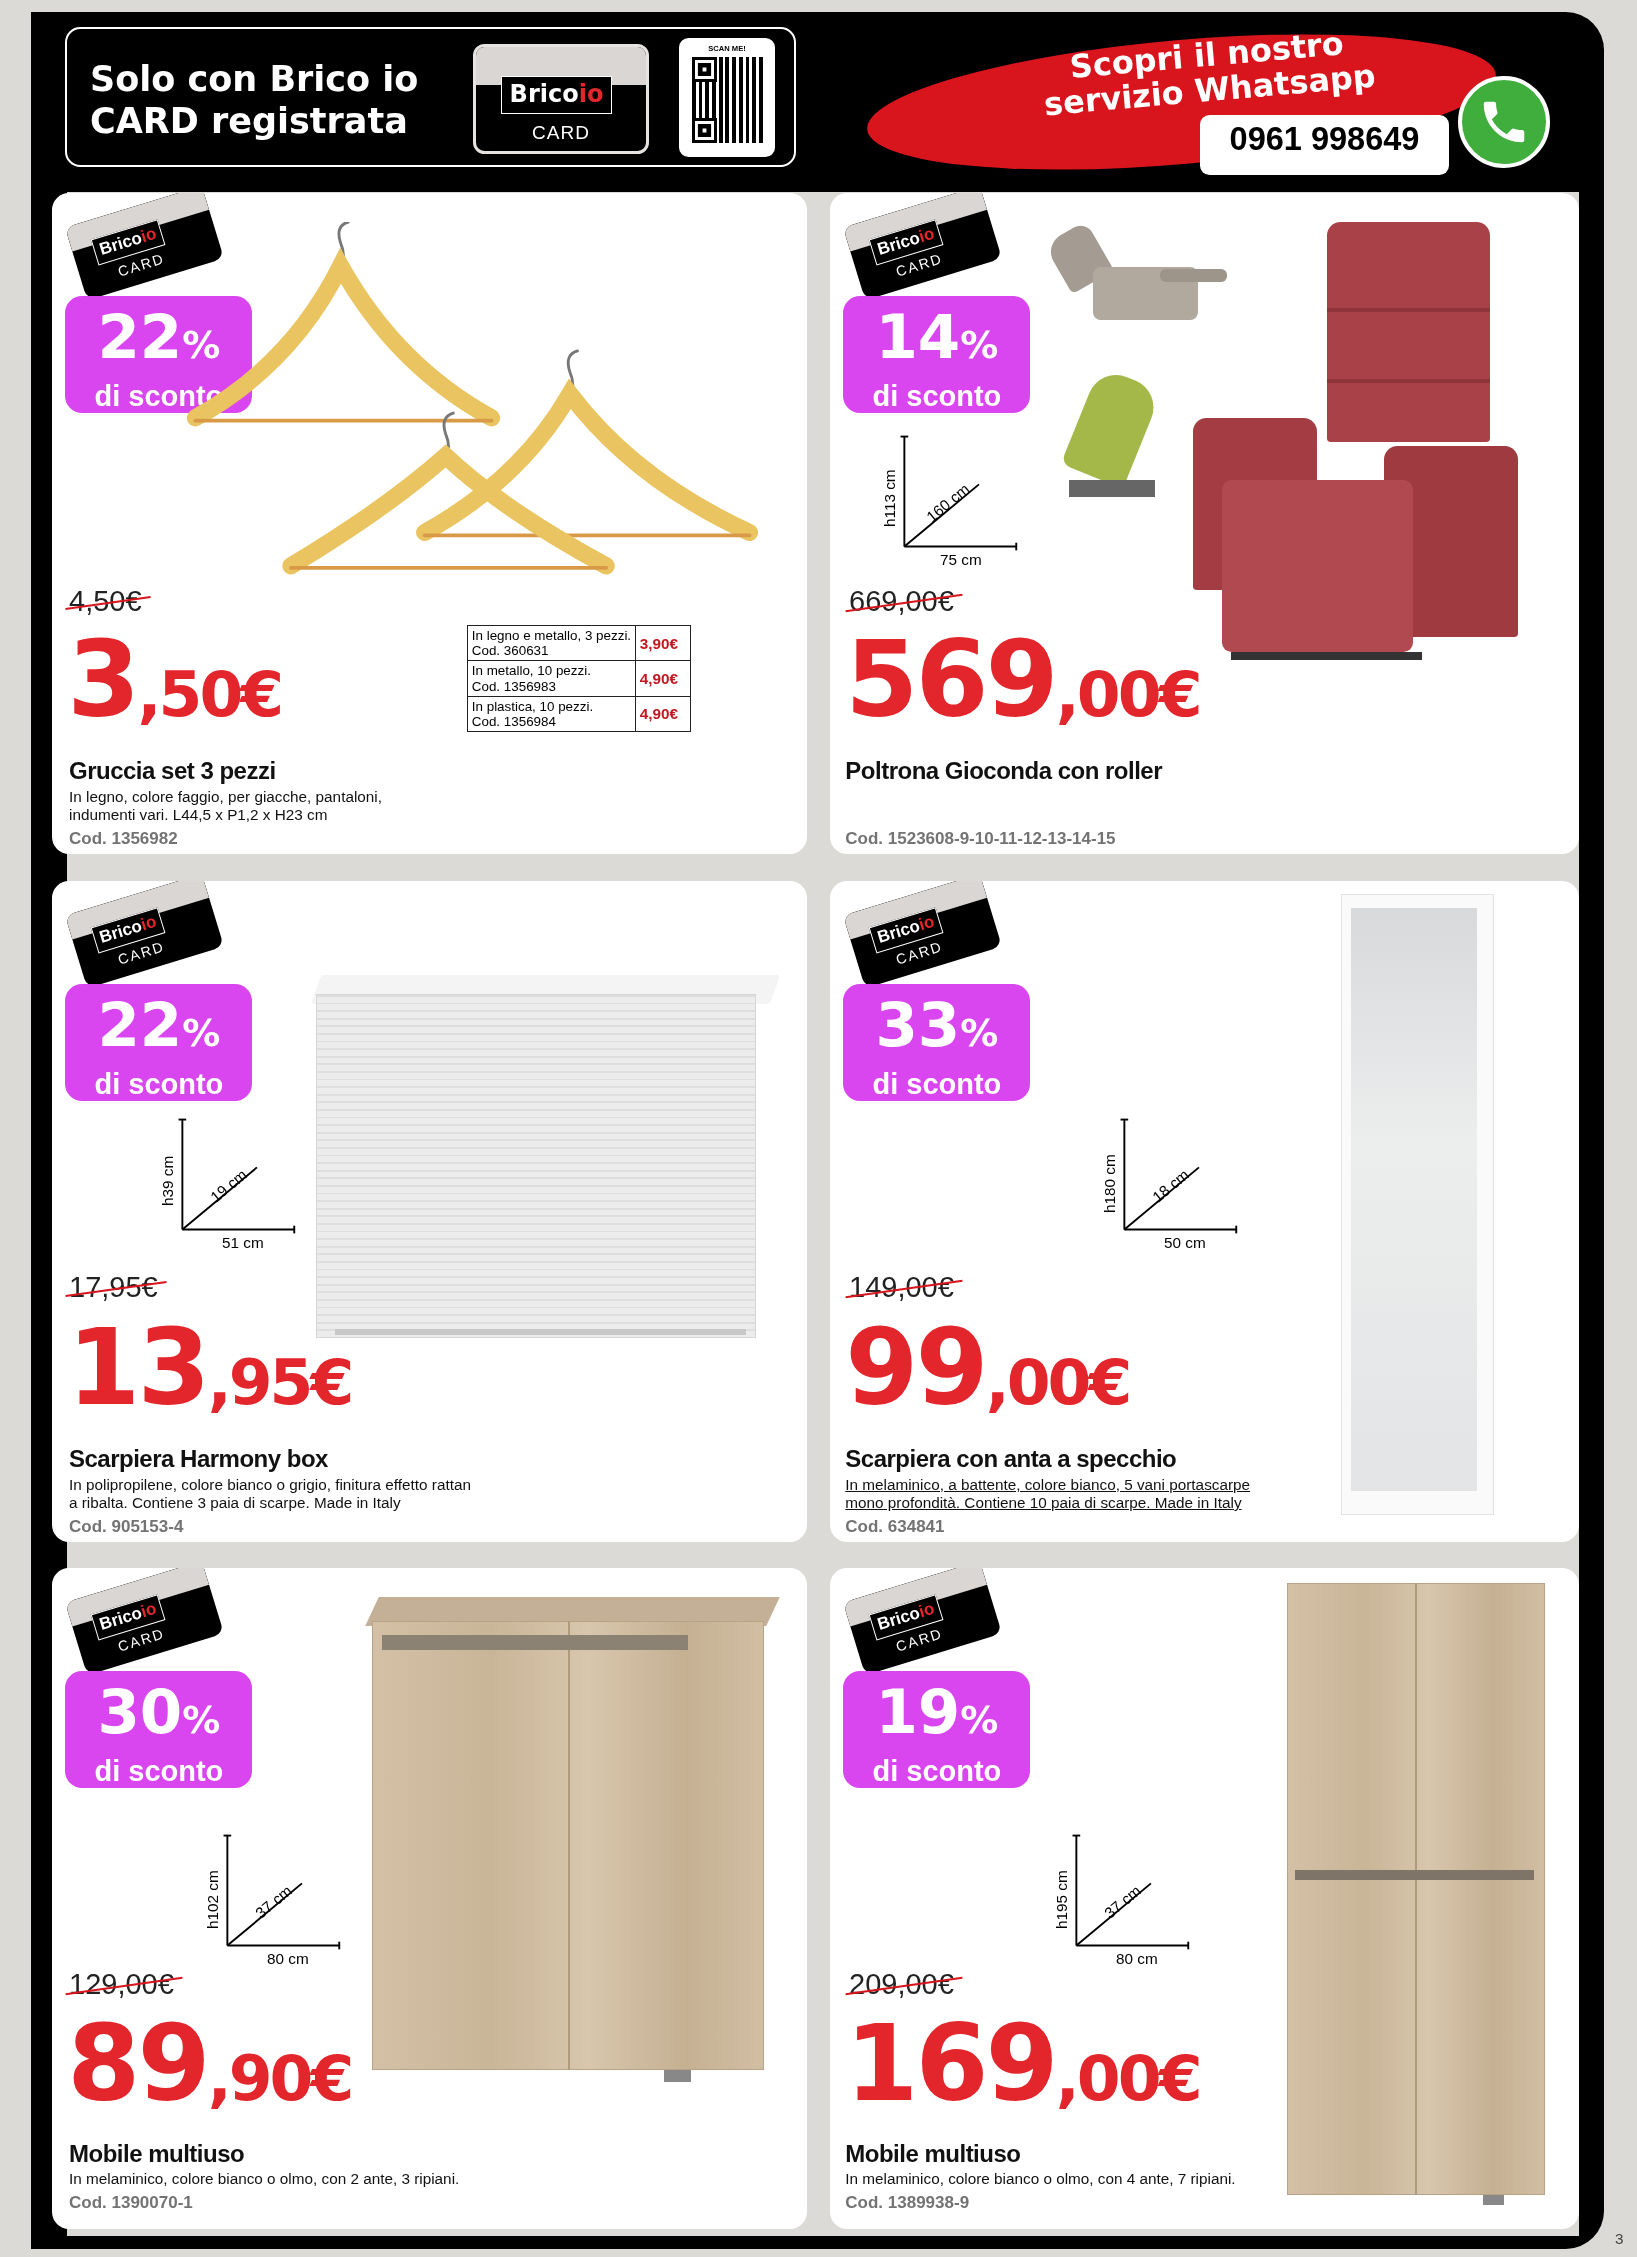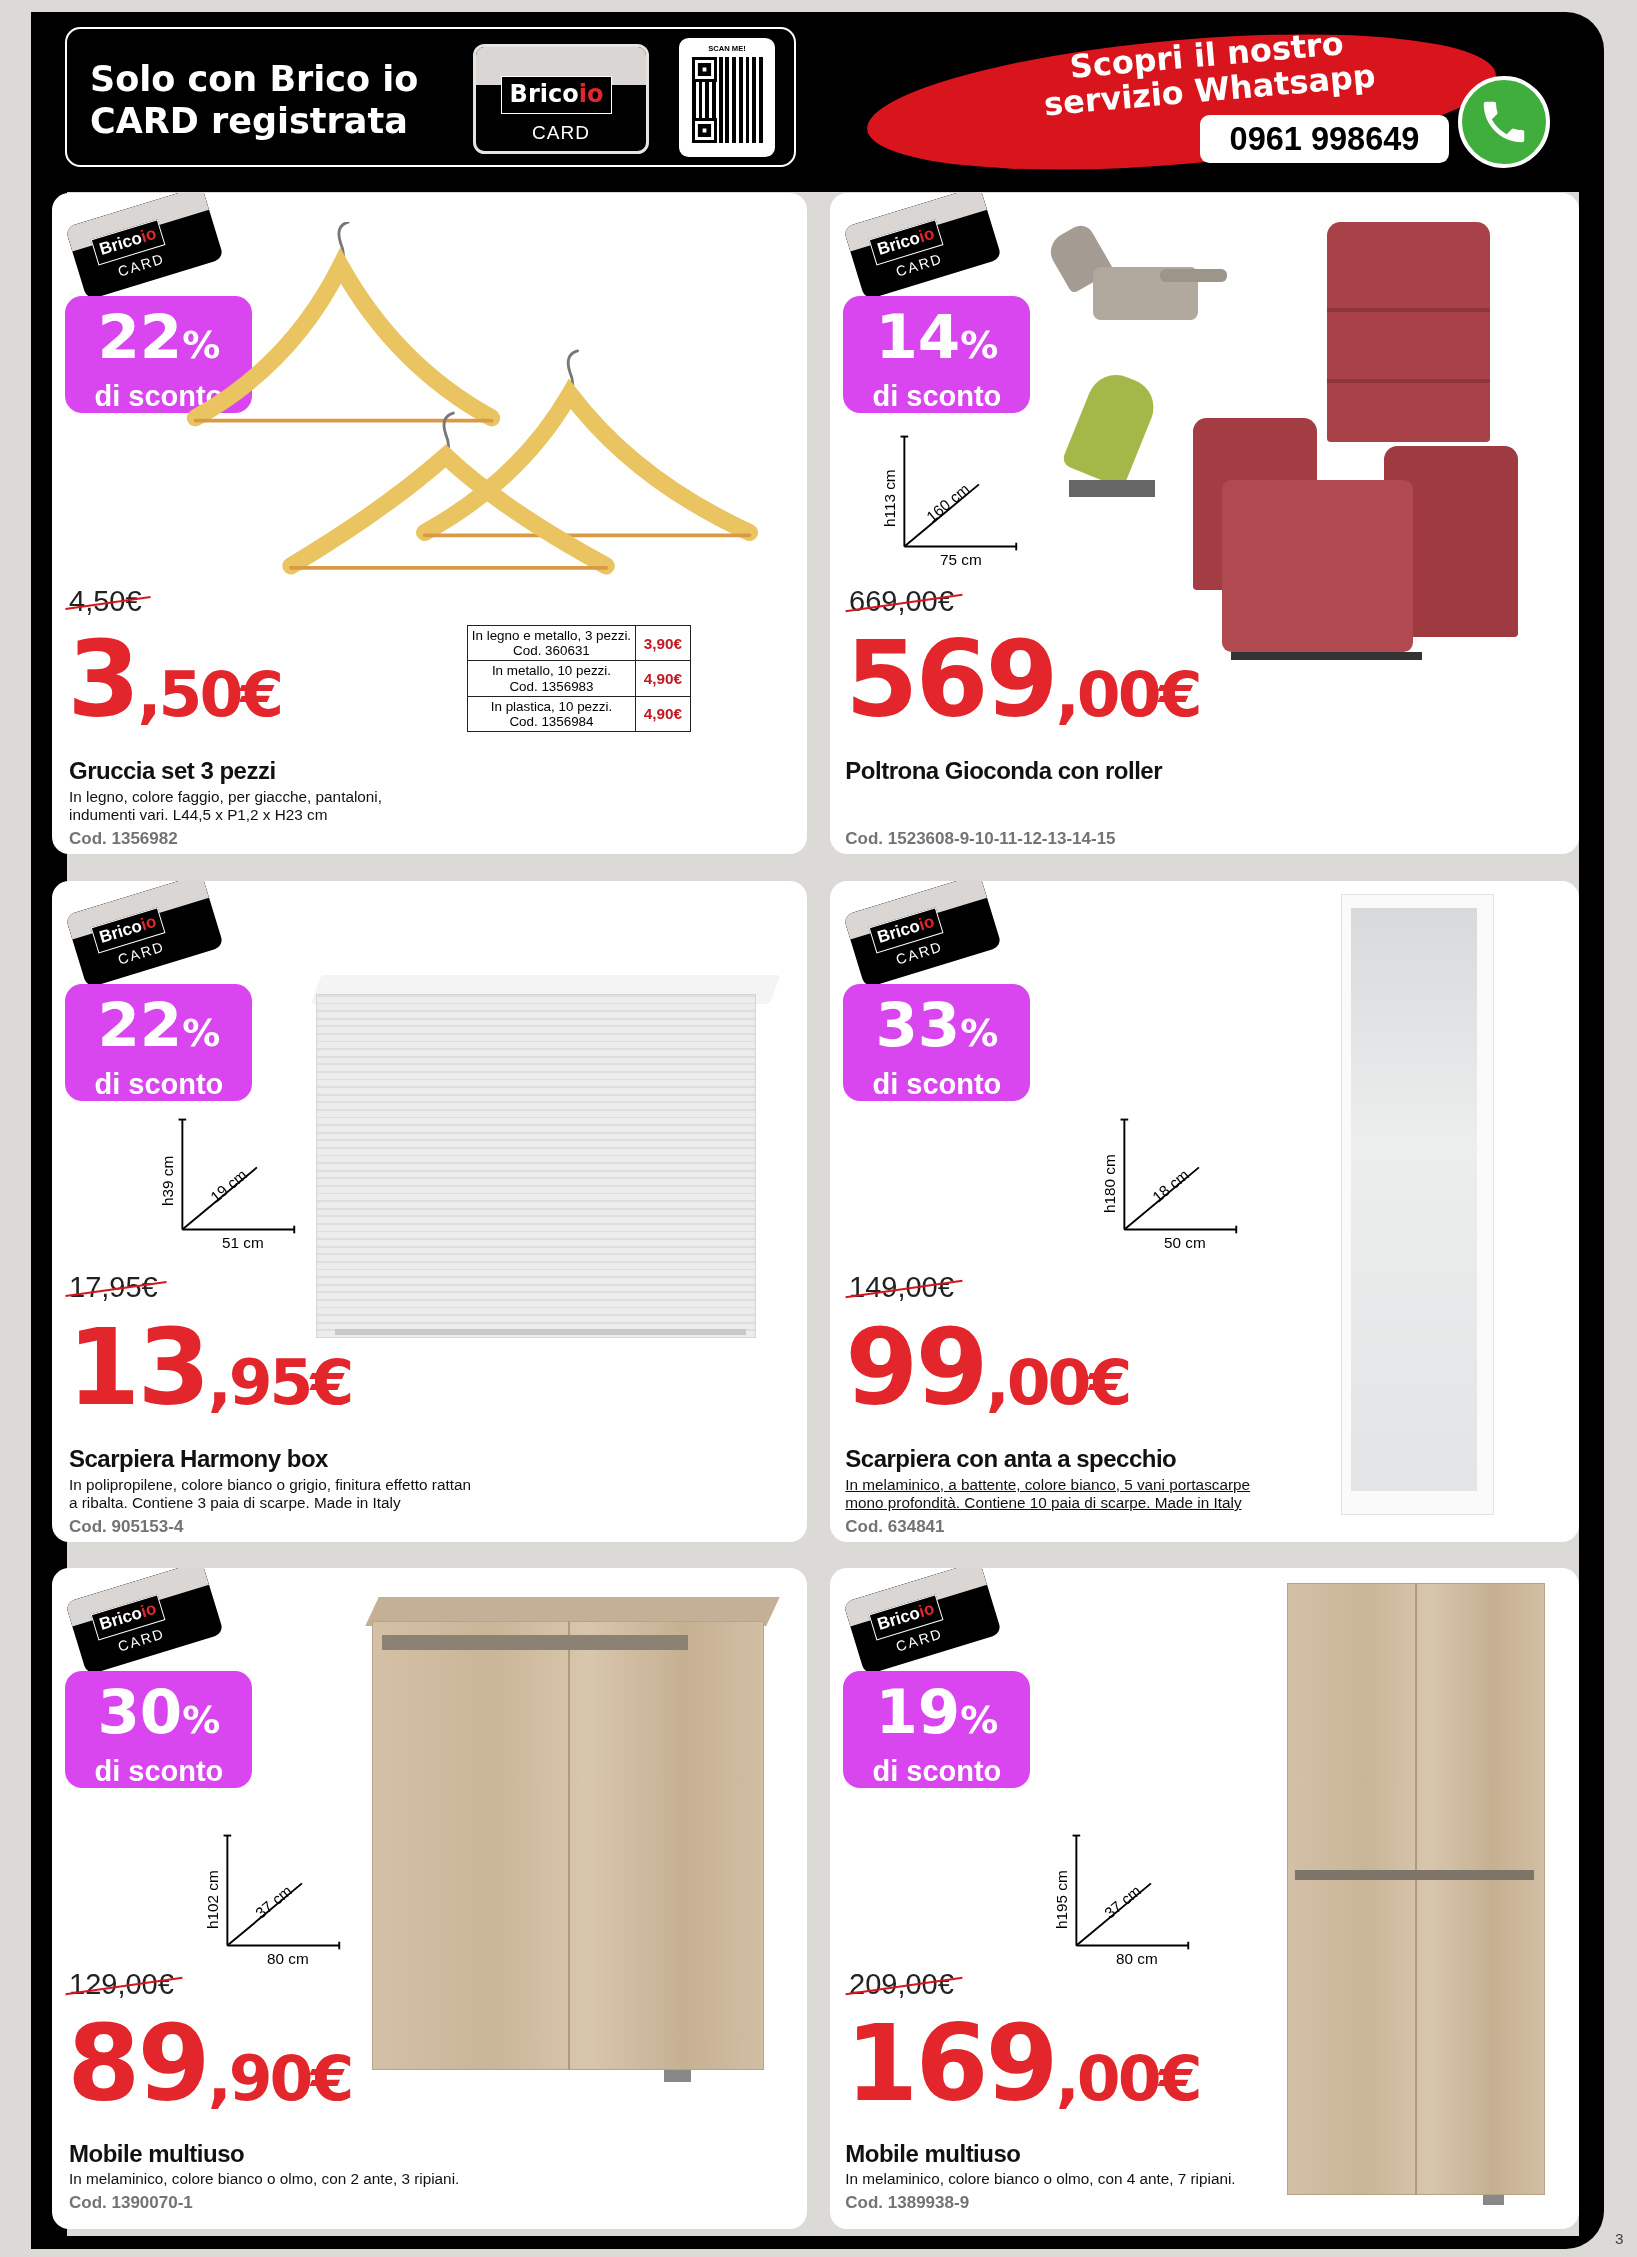--- a/index.html
+++ b/index.html
@@ -62,21 +62,21 @@
   .wa-blob {
     position: absolute; left: 9.6px; top: 21px; width: 631px; height: 124px;
     background: #d8141c; border-radius: 50%; transform: rotate(-5deg);
   }
   .wa-text {
     position: absolute; left: 186px; top: 19px; color: #fff; font-weight: bold;
     font-size: 32px; line-height: 35px; text-align: center; transform: rotate(-5deg);
     font-family: "DejaVu Sans", sans-serif;
   }
   .wa-phone {
-    position: absolute; left: 344px; top: 96px; width: 249px; height: 48px;
+    position: absolute; left: 344px; top: 96px; width: 249px; height: 60px;
     background: #fff; border-radius: 9.6px; color: #000; font-weight: bold;
     font-size: 32.5px; line-height: 48px; text-align: center;
   }
   .wa-icon {
     position: absolute; left: 602px; top: 57px; width: 92px; height: 92px;
     border-radius: 50%; background: #3fae3c; border: 4.8px solid #fff;
     display: flex; align-items: center; justify-content: center;
   }
 
   
@@ -123,21 +123,21 @@
 
   .dims { position: absolute; width: 182px; height: 153px; }
   .dims svg { position: absolute; left: 0; top: 0; }
   .dims .h { position: absolute; font-size: 15.3px; transform: rotate(-90deg); transform-origin: left top; white-space: nowrap; }
   .dims .d { position: absolute; font-size: 15.3px; transform: rotate(-40deg); white-space: nowrap; }
   .dims .w { position: absolute; font-size: 15.3px; white-space: nowrap; }
 
   .variant-table {
     position: absolute; border-collapse: collapse; font-size: 13.4px; line-height: 15.3px;
   }
-  .variant-table td { border: 1.4px solid #222; padding: 1.9px 3.8px; text-align: center; }
+  .variant-table td { border: 1.4px solid #222; padding: 1.9px 3.8px; }
   .variant-table td.pr { color: #c2181f; font-weight: bold; font-size: 15.3px; width: 55px; }
 
   
   .img { position: absolute; }
   .wood { background: linear-gradient(90deg, #d4c0a6, #c9b597 30%, #d8c6ad 55%, #c5b092 80%, #d2bea3); }
 
   .page-num { position: absolute; right: 13.4px; bottom: 9.6px; font-size: 15.3px; color: #444; }
 </style>
 </head>
 <body>

